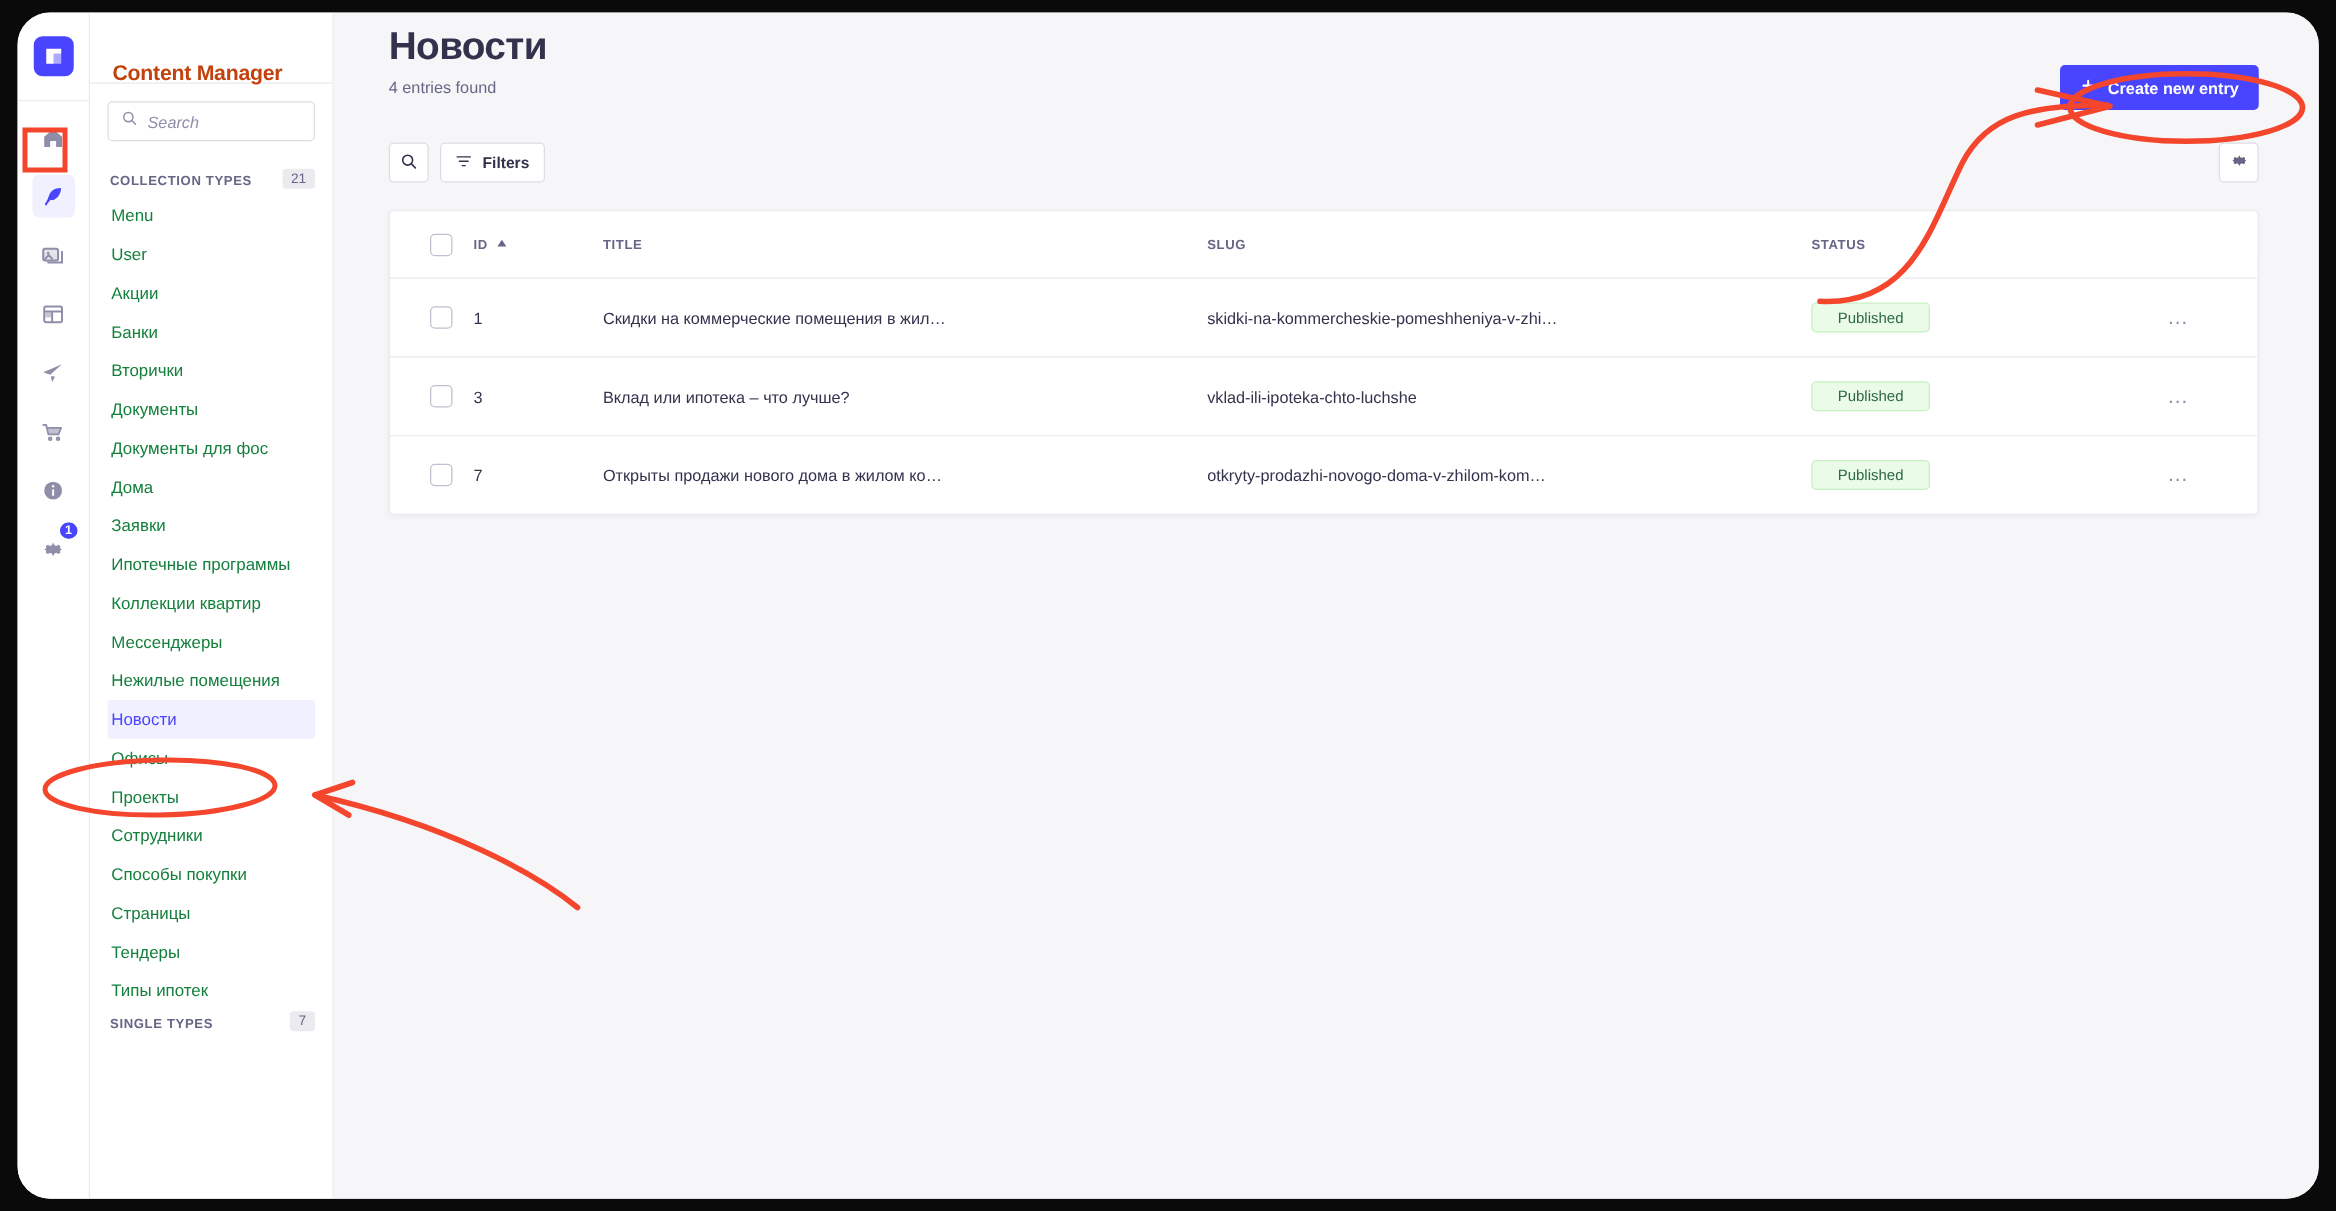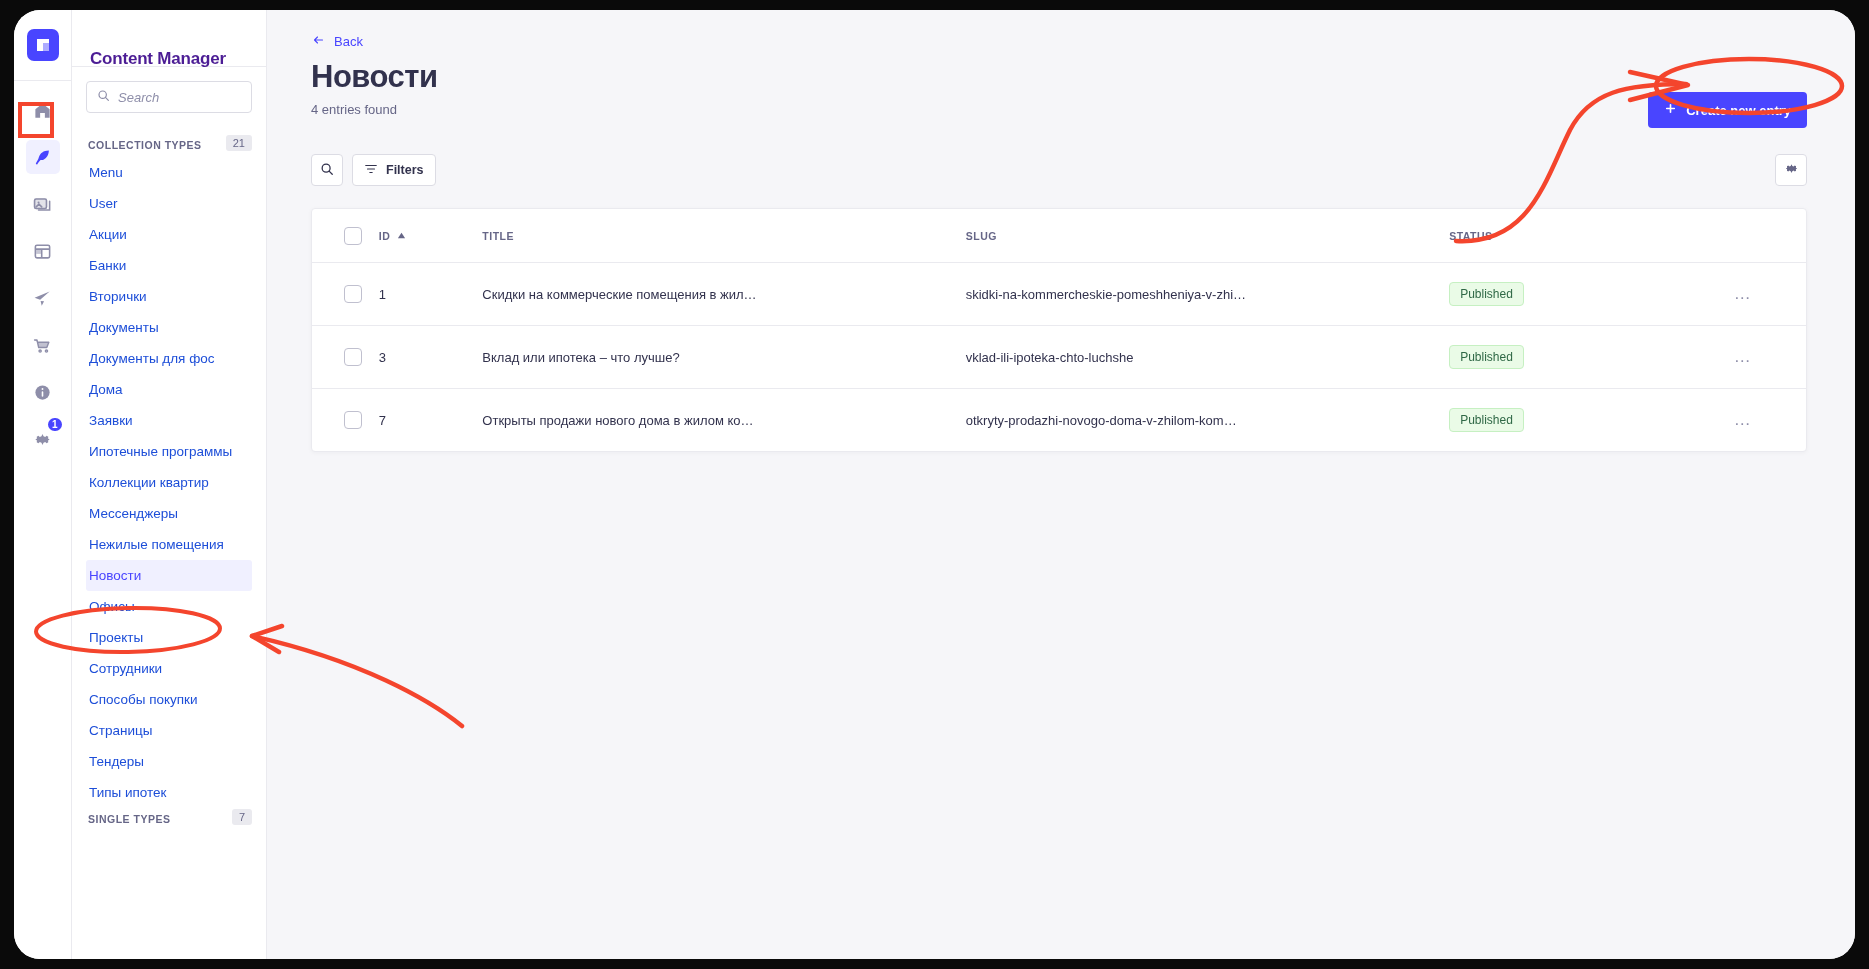--- a/index.html
+++ b/index.html
@@ -66,21 +66,21 @@
     border-right: 1px solid #eaeaef;
     display: flex; flex-direction: column;
     position: relative;
   }
   .side-head {
     height: 57px;
     display: flex; align-items: center;
     padding: 0 18px;
     border-bottom: 1px solid #eaeaef;
   }
-  .side-title { font-size: 17px; font-weight: bold; color: #4c1d95; letter-spacing: -0.2px; margin-top: 42px; }
+  .side-title { font-size: 17px; font-weight: bold; color: #c2410c; letter-spacing: -0.2px; margin-top: 42px; }
   .side-body { padding: 14px 14px 0 14px; flex: 1; overflow: hidden; }
   .search-box {
     height: 32px;
     border: 1px solid #dcdce4;
     border-radius: 4px;
     display: flex; align-items: center;
     gap: 8px;
     padding: 0 10px;
   }
   .search-box input {
@@ -98,21 +98,21 @@
   }
   .sec-label { font-size: 10.5px; font-weight: bold; letter-spacing: .5px; color: #666687; }
   .sec-count {
     background: #eaeaef; color: #666687;
     border-radius: 3px; font-size: 11px;
     padding: 2px 7px; font-weight: normal;
   }
   .nav-item {
     display: block;
     font-size: 13.5px;
-    color: #1d4ed8;
+    color: #15803d;
     padding: 8px 8px 8px 3px;
     border-radius: 3px;
     white-space: nowrap;
     text-decoration: none;
   }
   .nav-item.active { color: #4945ff; background: #f0f0ff; }
   .sec-head.bottom { margin-top: 1px; }
 
   
   .main { flex: 1; background: #f6f6f9; position: relative; overflow: hidden; }
@@ -192,21 +192,21 @@
     display: block;
     cursor: pointer;
   }
   .sortwrap { display: inline-flex; align-items: center; gap: 7px; }
   .badge {
     display: inline-block;
     background: #eafbe7; color: #2f6846;
     border: 1px solid #c6f0c2;
     border-radius: 4px;
     font-size: 12px;
-    padding: 4px 10px;
+    padding: 4px 20px;
   }
   .dots { color: #8e8ea9; font-size: 17px; letter-spacing: 1px; cursor: pointer; }
 
   
   .anno { position: absolute; left: 0; top: 0; width: 1869px; height: 969px; pointer-events: none; }
 </style>
 </head>
 <body>
 
 <div id="frame">
@@ -320,30 +320,20 @@
         </div>
 
       <div class="sec-head bottom">
         <span class="sec-label">SINGLE TYPES</span>
         <span class="sec-count">7</span>
       </div>
     </div>
   </div>
 
   <div class="main">
-    <div class="back-row">
-      <a class="back-link" href="#">
-        <span>
-          <svg width="15" height="12" viewBox="0 0 24 24" fill="none" stroke="#4945ff" stroke-width="2.2" stroke-linecap="round" stroke-linejoin="round">
-              <path d="M20 12H4M10 6l-6 6 6 6"></path>
-            </svg>
-        </span>
-        <span>Back</span>
-      </a>
-    </div>
 
     <div class="page-head">
       <div>
         <div class="page-title">Новости</div>
         <div class="page-sub">4 entries found</div>
       </div>
       <button class="btn-primary">
         <span>
           <svg width="13" height="13" viewBox="0 0 24 24" fill="none" stroke="#fff" stroke-width="3" stroke-linecap="round">
               <path d="M12 5v14M5 12h14"></path>

